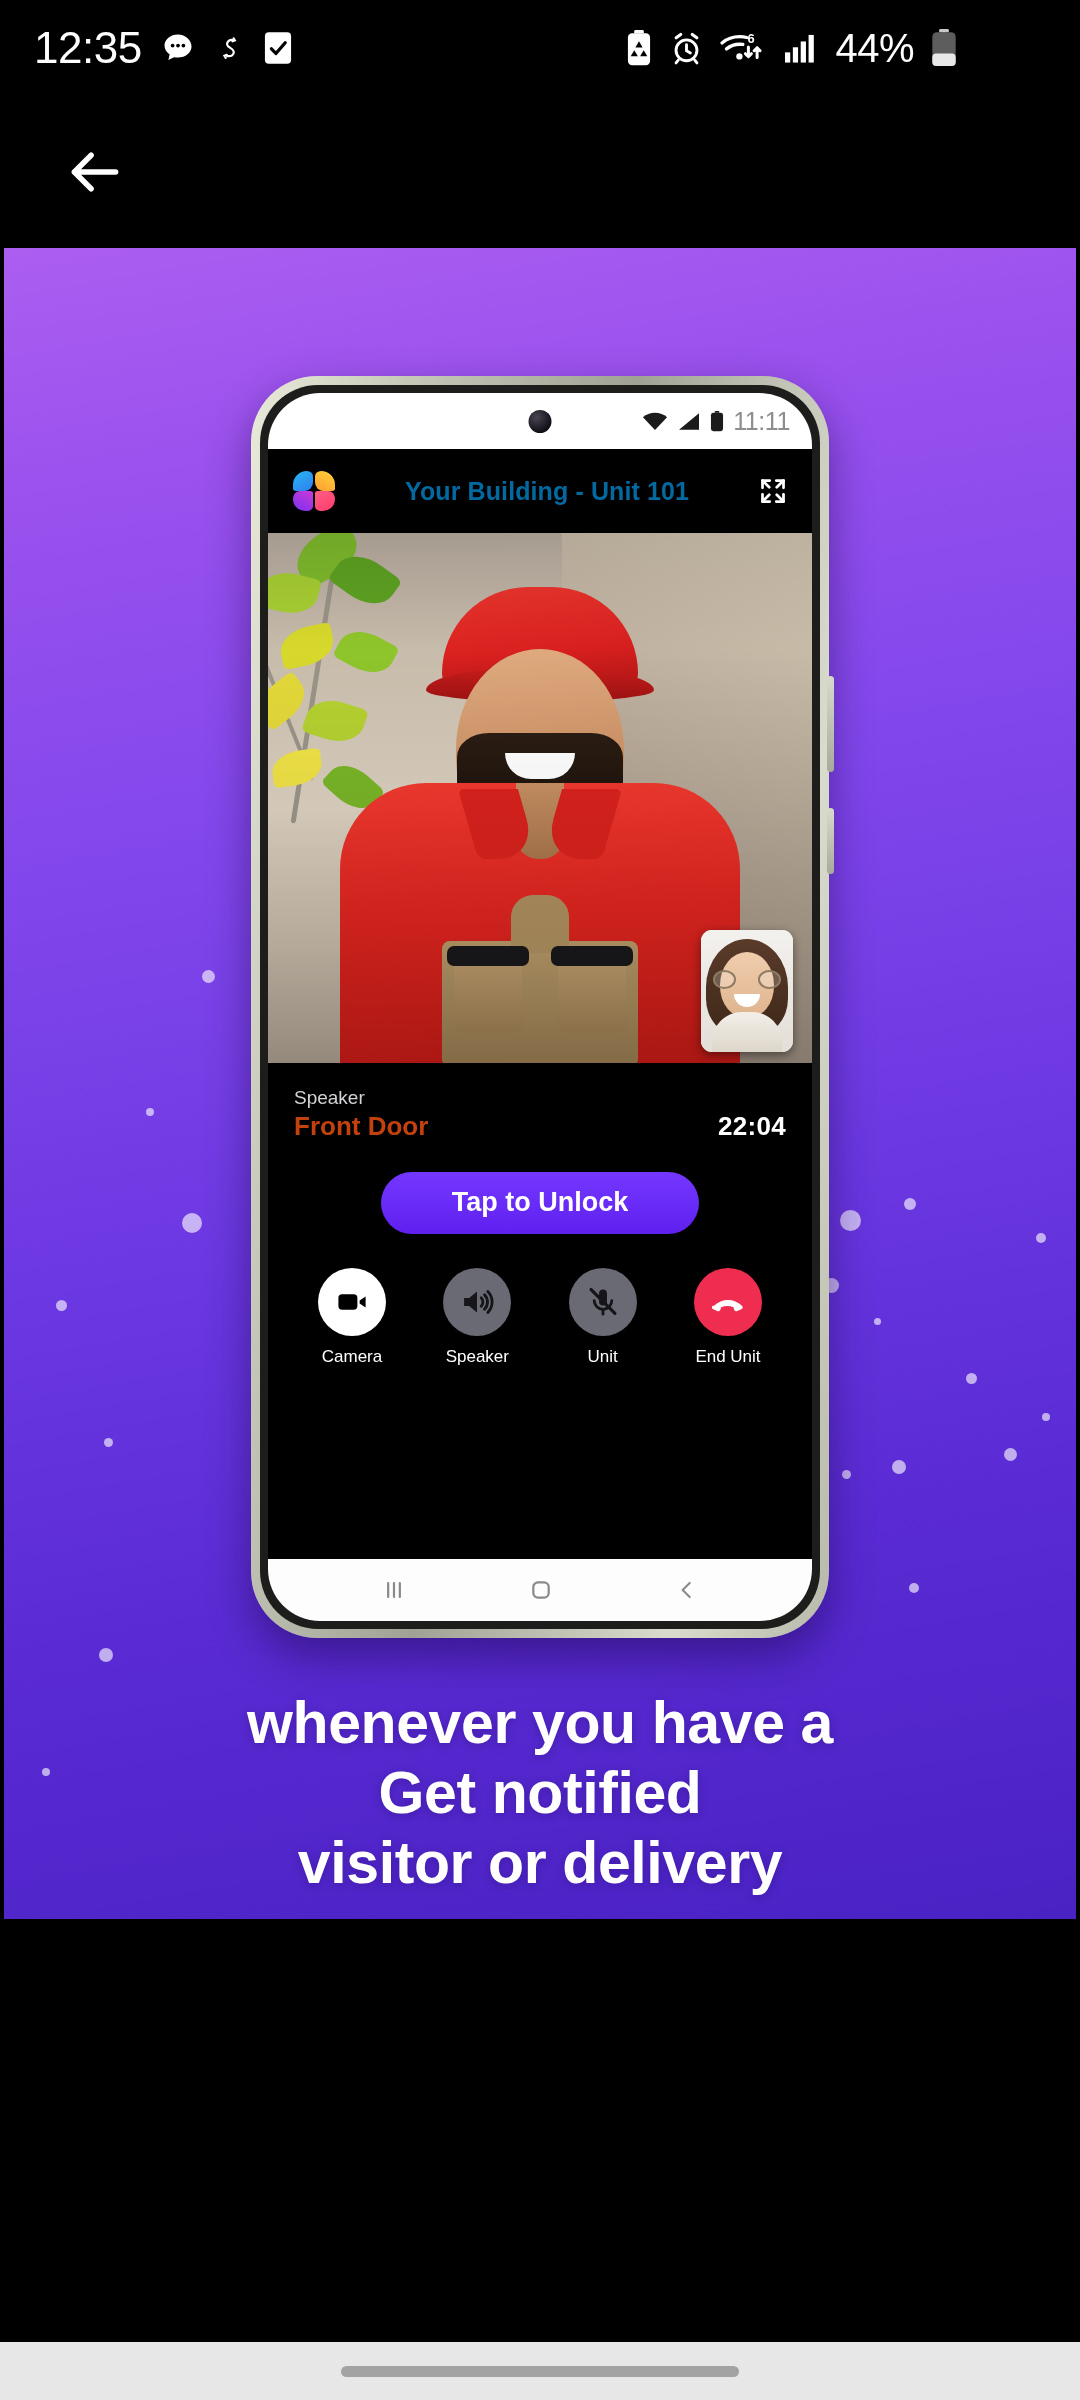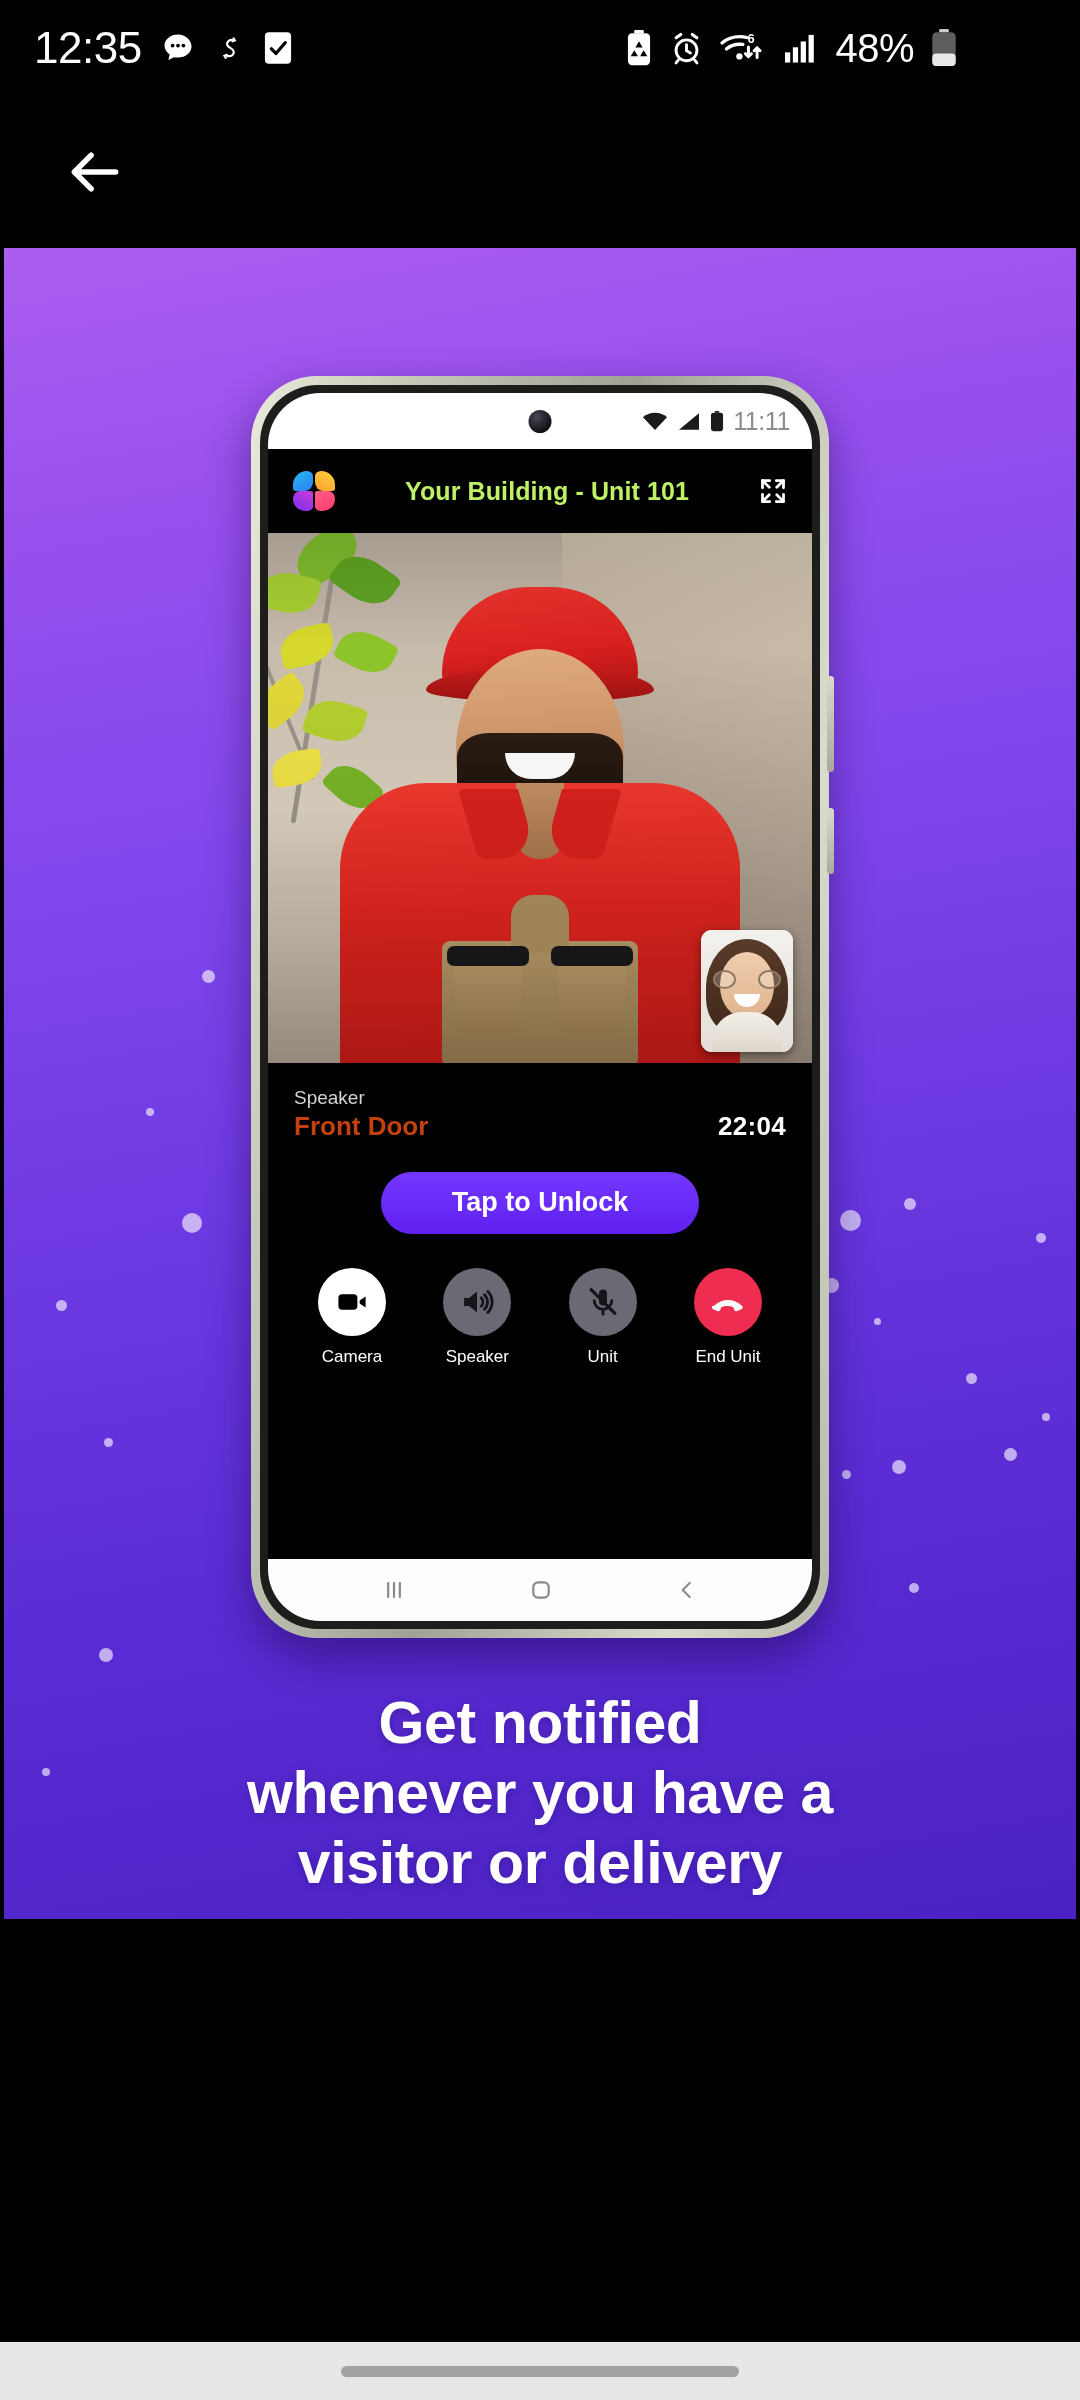--- a/index.html
+++ b/index.html
@@ -70,21 +70,21 @@
   .p-cam { position:absolute; left:50%; top:17px; transform:translateX(-50%);
            width:23px; height:23px; border-radius:50%;
            background:radial-gradient(circle at 35% 32%,#4a4654 0%,#17151d 62%,#000 100%); }
   .p-time { font-size:25px; color:#8d8d8d; font-weight:400; letter-spacing:-.4px; }
 
   
   .p-header {
     height:84px; background:#000; display:flex; align-items:center;
     justify-content:space-between; padding:0 24px;
   }
-  .p-title { color:#bef264; font-size:25px; font-weight:700; letter-spacing:.1px; }
+  .p-title { color:#0369a1; font-size:25px; font-weight:700; letter-spacing:.1px; }
   .logo-bf { width:44px; height:40px; position:relative; }
   .wing { position:absolute; width:20px; height:20px; }
   .w-tl { left:1px;  top:0;  background:linear-gradient(150deg,#27b7f0,#2f7ef2); border-radius:92% 40% 52% 20%/92% 36% 60% 18%; }
   .w-tr { right:1px; top:0;  background:linear-gradient(210deg,#ffd33b,#ff9d2f); border-radius:40% 92% 20% 52%/36% 92% 18% 60%; }
   .w-bl { left:1px;  bottom:0; background:linear-gradient(30deg,#7b2ff0,#c93bd8); border-radius:52% 20% 40% 92%/60% 18% 36% 92%; }
   .w-br { right:1px; bottom:0; background:linear-gradient(330deg,#ff3b6b,#ff5f86); border-radius:20% 52% 92% 40%/18% 60% 92% 36%; }
 
   
   .p-video { position:relative; height:530px; overflow:hidden; background:#0b0b0b; }
   .bg-house { position:absolute; inset:0;
@@ -257,21 +257,21 @@
         </svg>
       </span>
       <span class="ic">
         <svg width="36" height="32" viewBox="0 0 24 22">
             <rect x="1" y="14" width="3.6" height="7" fill="#fff"></rect>
             <rect x="6.4" y="10.5" width="3.6" height="10.5" fill="#fff"></rect>
             <rect x="11.8" y="6.5" width="3.6" height="14.5" fill="#fff"></rect>
             <rect x="17.2" y="2" width="3.6" height="19" fill="#fff"></rect>
           </svg>
       </span>
-      <span class="pct">48%</span>
+      <span class="pct">44%</span>
       <span class="ic">
         <svg width="28" height="38" viewBox="0 0 18 26">
             <rect x="5.6" y="0" width="6.8" height="2.4" rx="1" fill="#c8c8c8"></rect>
             <rect x="1" y="2.2" width="16" height="23.2" rx="3.2" fill="#5d5d5d"></rect>
             <rect x="1" y="16.8" width="16" height="8.6" rx="2.6" fill="#e8e8e8"></rect>
           </svg>
       </span>
     </div>
   </div>
 
@@ -475,22 +475,22 @@
                   <path d="M14.5 5.5L8 12l6.5 6.5"></path>
                 </svg>
             </div>
           </div>
 
         </div>
       </div>
     </div>
 
     <div class="headline">
+      <div>whenever you have a</div>
       <div>Get notified</div>
-      <div>whenever you have a</div>
       <div>visitor or delivery</div>
     </div>
 
   </div>
 
   <div class="gesture-area">
     <div class="gesture-pill"></div>
   </div>
 
 </div>

